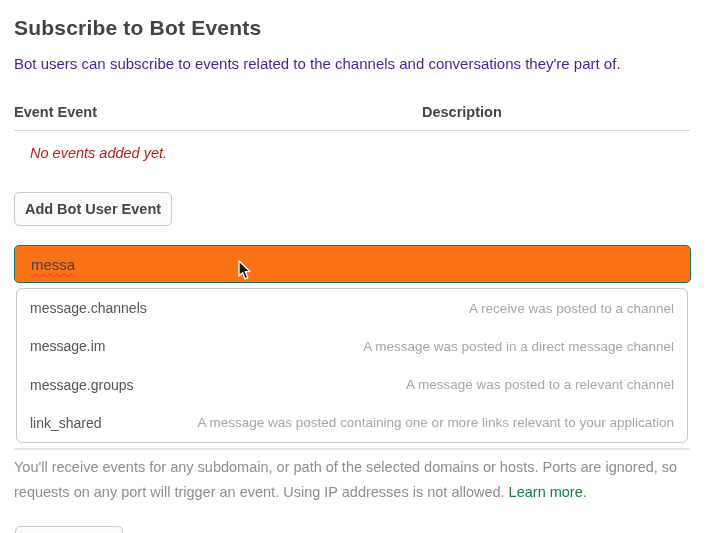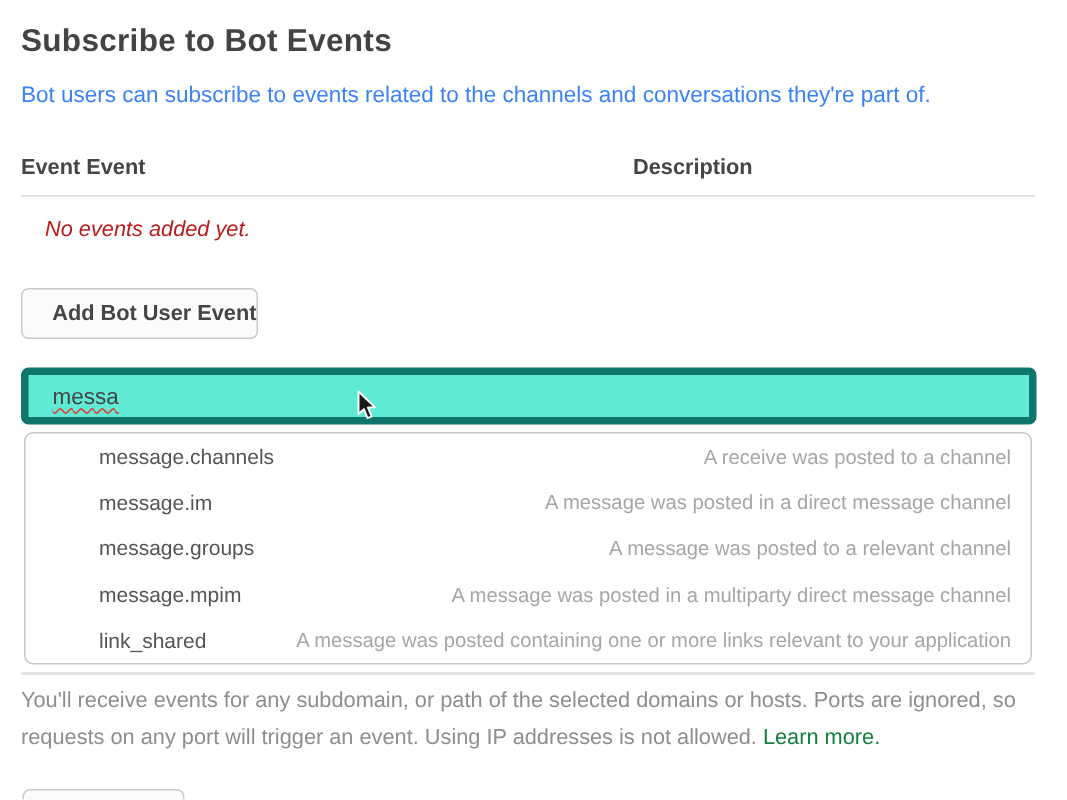--- a/index.html
+++ b/index.html
@@ -10,21 +10,21 @@
     font-family: "Liberation Sans", sans-serif;
   }
   #stage { position: relative; width: 711px; height: 533px; background: #fff; padding-left: 48px; }
 
   .page-title {
     position: absolute; left: 14px; top: 16px;
     font-size: 21px; font-weight: 700; color: #434343; letter-spacing: 0.2px;
   }
   .page-subtitle {
     position: absolute; left: 14px; top: 55px;
-    font-size: 15px; color: #3b82f6;
+    font-size: 15px; color: #4c1d95;
   }
 
   .col-header {
     position: absolute; top: 104px;
     font-size: 14.5px; font-weight: 700; color: #454545;
   }
   .col-header.name { left: 14px; }
   .col-header.desc { left: 422px; }
 
   .table-divider {
@@ -36,29 +36,29 @@
     position: absolute; left: 30px; top: 145px;
     font-size: 14.5px; font-style: italic; color: #b91c1c;
   }
 
   .add-btn {
     position: absolute; left: 14px; top: 192px;
     width: 158px; height: 34px;
     background: #fbfbfa; border: 1px solid #c9c9c9; border-radius: 5px;
     font-family: "Liberation Sans", sans-serif;
     font-size: 14.5px; font-weight: 700; color: #454545;
-    text-align: right; line-height: 32px;
+    text-align: center; line-height: 32px;
     cursor: pointer;
   }
 
   .search-box {
     position: absolute; left: 14px; top: 245px;
     width: 677px; height: 38px;
-    background: #5eead4;
-    border: 5px solid #0f766e; border-radius: 5px;
+    background: #f97316;
+    border: 1px solid #0f766e; border-radius: 5px;
     padding: 0 16px;
     display: flex; align-items: center;
     font-size: 15px; color: #434343;
     cursor: text;
   }
   .typed-text {
     text-decoration: underline wavy #e03c3c;
     text-decoration-thickness: 1px;
     text-underline-offset: 3px;
   }
@@ -75,21 +75,21 @@
     border: 1px solid #c8c8c8; border-radius: 6px;
     overflow: hidden;
     display: flex; flex-direction: column;
   }
   .dd-row {
     flex: 1 1 31px;
     display: flex; align-items: center; justify-content: space-between;
     padding: 0 13px;
     cursor: pointer;
   }
-  .dd-name { font-size: 14px; color: #555557; white-space: nowrap; margin-left: 36px; }
+  .dd-name { font-size: 14px; color: #555557; white-space: nowrap; }
   .dd-desc { font-size: 13.5px; color: #a6a6aa; white-space: nowrap; text-align: right; }
 
   .section-divider {
     position: absolute; left: 14px; top: 448px;
     width: 676px; height: 2px; background: #e4e4e4;
   }
 
   .footer-text {
     position: absolute; left: 14px; top: 455px;
     width: 664px;
@@ -135,24 +135,20 @@
     </div>
     <div class="dd-row">
       <span class="dd-name">message.im</span>
       <span class="dd-desc">A message was posted in a direct message channel</span>
     </div>
     <div class="dd-row">
       <span class="dd-name">message.groups</span>
       <span class="dd-desc">A message was posted to a relevant channel</span>
     </div>
     <div class="dd-row">
-      <span class="dd-name">message.mpim</span>
-      <span class="dd-desc">A message was posted in a multiparty direct message channel</span>
-    </div>
-    <div class="dd-row">
       <span class="dd-name">link_shared</span>
       <span class="dd-desc">A message was posted containing one or more links relevant to your application</span>
     </div>
   </div>
 
   <div class="section-divider"></div>
 
   <p class="footer-text"><span>You'll receive events for any subdomain, or path of the selected domains or hosts. Ports are ignored, so requests on any port will trigger an event. Using IP addresses is not allowed. </span><a class="footer-link">Learn more.</a></p>
 
   <button class="partial-btn"></button>

